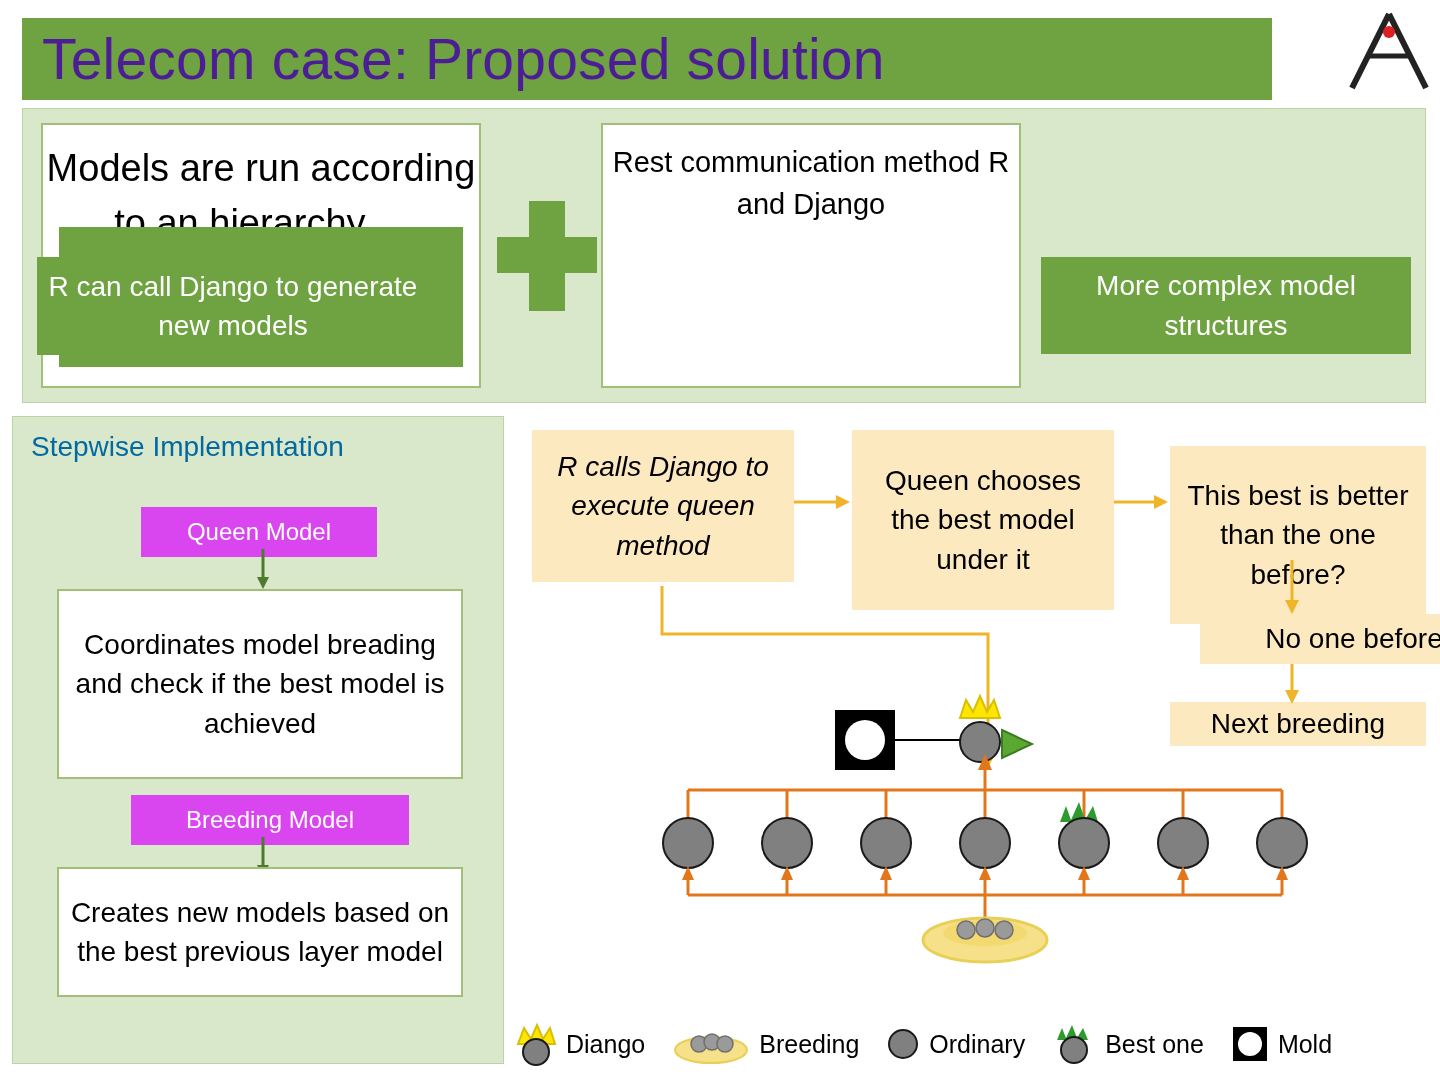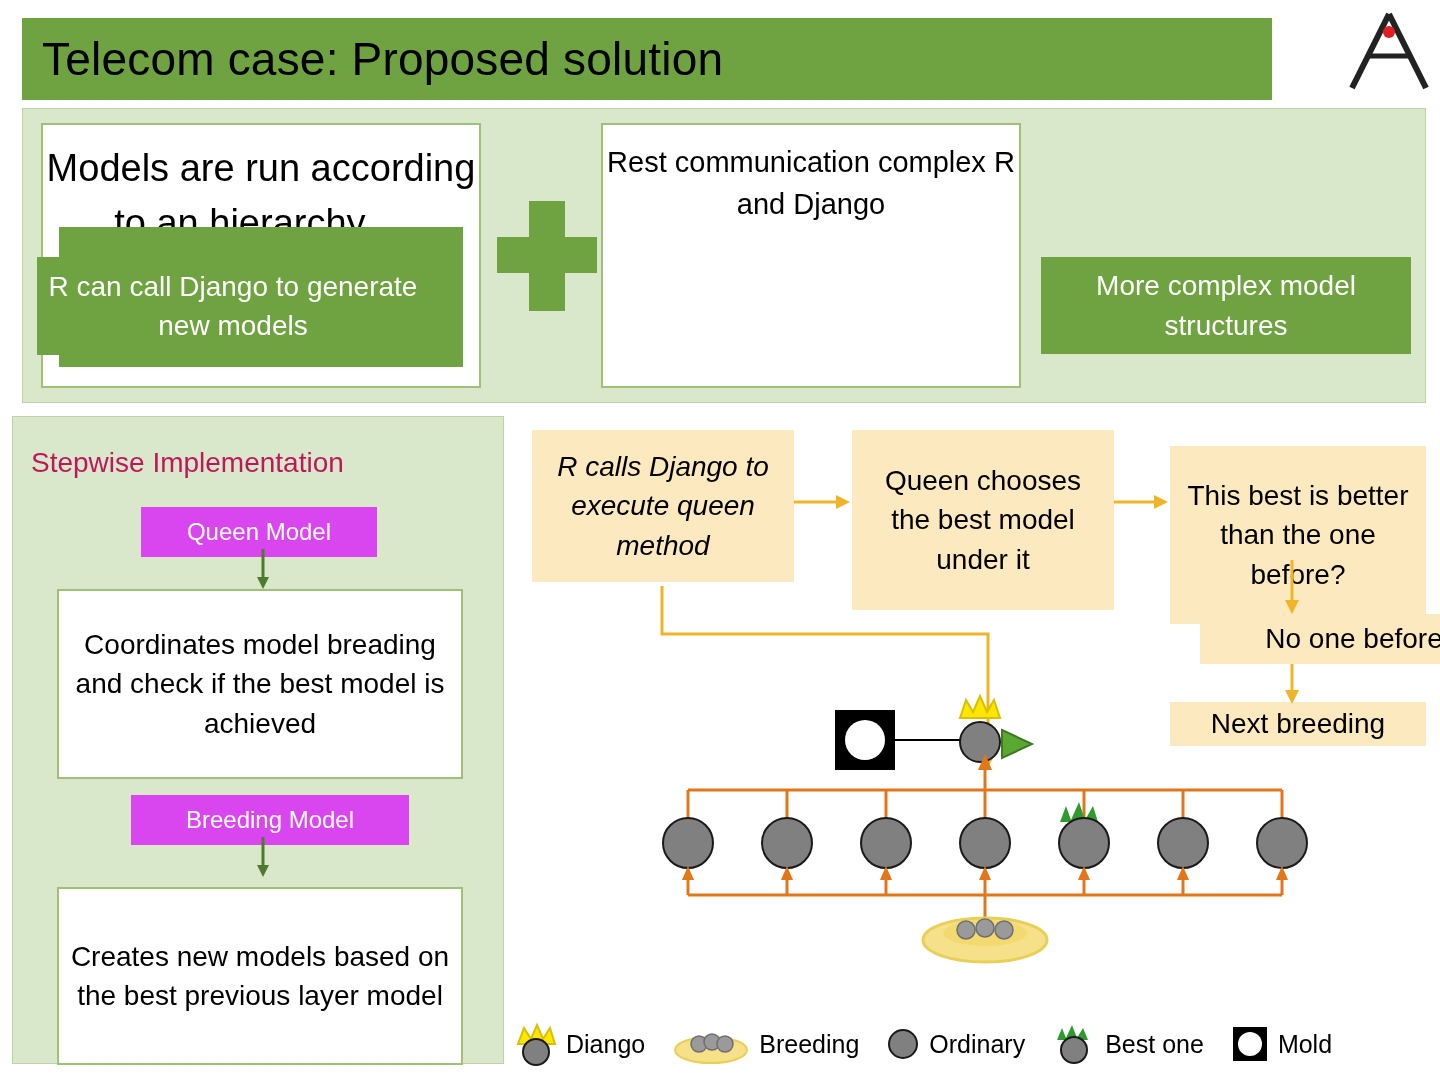--- a/index.html
+++ b/index.html
@@ -11,21 +11,21 @@
     overflow:hidden;
     color:#000;
   }
   
   .title-bar{
     position:absolute;left:22px;top:18px;width:1250px;height:82px;
     background:#6fa240;
     display:flex;align-items:center;
   }
   .title-bar span{
-    color:#000000;font-size:46px;padding-left:20px;letter-spacing:.2px;
+    color:#4c1d95;font-size:57px;padding-left:20px;letter-spacing:.2px;
   }
   .logo{
     position:absolute;right:8px;top:8px;width:86px;height:86px;
   }
   
   .top-panel{
     position:absolute;left:22px;top:108px;width:1404px;height:295px;
     background:#d9e8cb;border:1px solid #bcd3a5;box-sizing:border-box;
   }
   .white-box{
@@ -66,37 +66,37 @@
     position:absolute;left:1018px;top:148px;width:370px;height:97px;
     display:flex;align-items:center;justify-content:center;
     font-size:28px;line-height:1.4;padding:0 8px;
   }
   
   .left-panel{
     position:absolute;left:12px;top:416px;width:492px;height:648px;
     background:#d9e8cb;border:1px solid #bcd3a5;box-sizing:border-box;
   }
   .left-panel-title{
-    position:absolute;left:18px;top:30px;font-size:28px;color:#be185d;
+    position:absolute;left:18px;top:14px;font-size:28px;color:#0369a1;
   }
   .lp-green{
     position:absolute;background:#d946ef;color:#fff;
     display:flex;align-items:center;justify-content:center;
     font-size:24px;
     margin-top:8px;
   }
   .lp-white{
     position:absolute;background:#fff;border:2px solid #9fc076;
     display:flex;align-items:center;justify-content:center;text-align:center;
     font-size:28px;line-height:1.4;box-sizing:border-box;padding:0 10px;
   }
   .queen-model{left:128px;top:82px;width:236px;height:50px;}
   .coordinates{left:44px;top:172px;width:406px;height:190px;}
   .breeding-model{left:118px;top:370px;width:278px;height:50px;}
-  .creates{left:44px;top:470px;width:406px;height:178px;}
+  .creates{left:44px;top:450px;width:406px;height:130px;}
   
   .flow-box{
     position:absolute;background:#fde9c0;box-sizing:border-box;
     display:flex;align-items:center;justify-content:center;text-align:center;
     font-size:28px;line-height:1.4;padding:0 10px;color:#000;
   }
   .fb1{left:532px;top:430px;width:262px;height:152px;font-style:italic;}
   .fb2{left:852px;top:430px;width:262px;height:180px;}
   .fb3{left:1170px;top:446px;width:256px;height:178px;}
   .fb4{left:1200px;top:614px;width:308px;height:50px;}
@@ -128,21 +128,21 @@
 <div class="top-panel">
 
   <div class="white-box box-a">
     <div class="box-a-text">Models are run according to an hierarchy ...</div>
   </div>
   <div class="green-box box-a-inner">Model is only run if all its dependencies are finished</div>
 
   <div class="plus"></div>
 
   <div class="white-box box-b">
-    <div class="box-b-text">Rest communication complex R and Django</div>
+    <div class="box-b-text">Rest communication method R and Django</div>
   </div>
   <div class="green-box box-b-inner">R can call Django to generate new models</div>
 
   <div class="green-box box-c2">More complex model structures</div>
 </div>
 
 <div class="left-panel">
   <div class="left-panel-title">Stepwise Implementation</div>
 
   <div class="lp-green queen-model">Queen Model</div>

